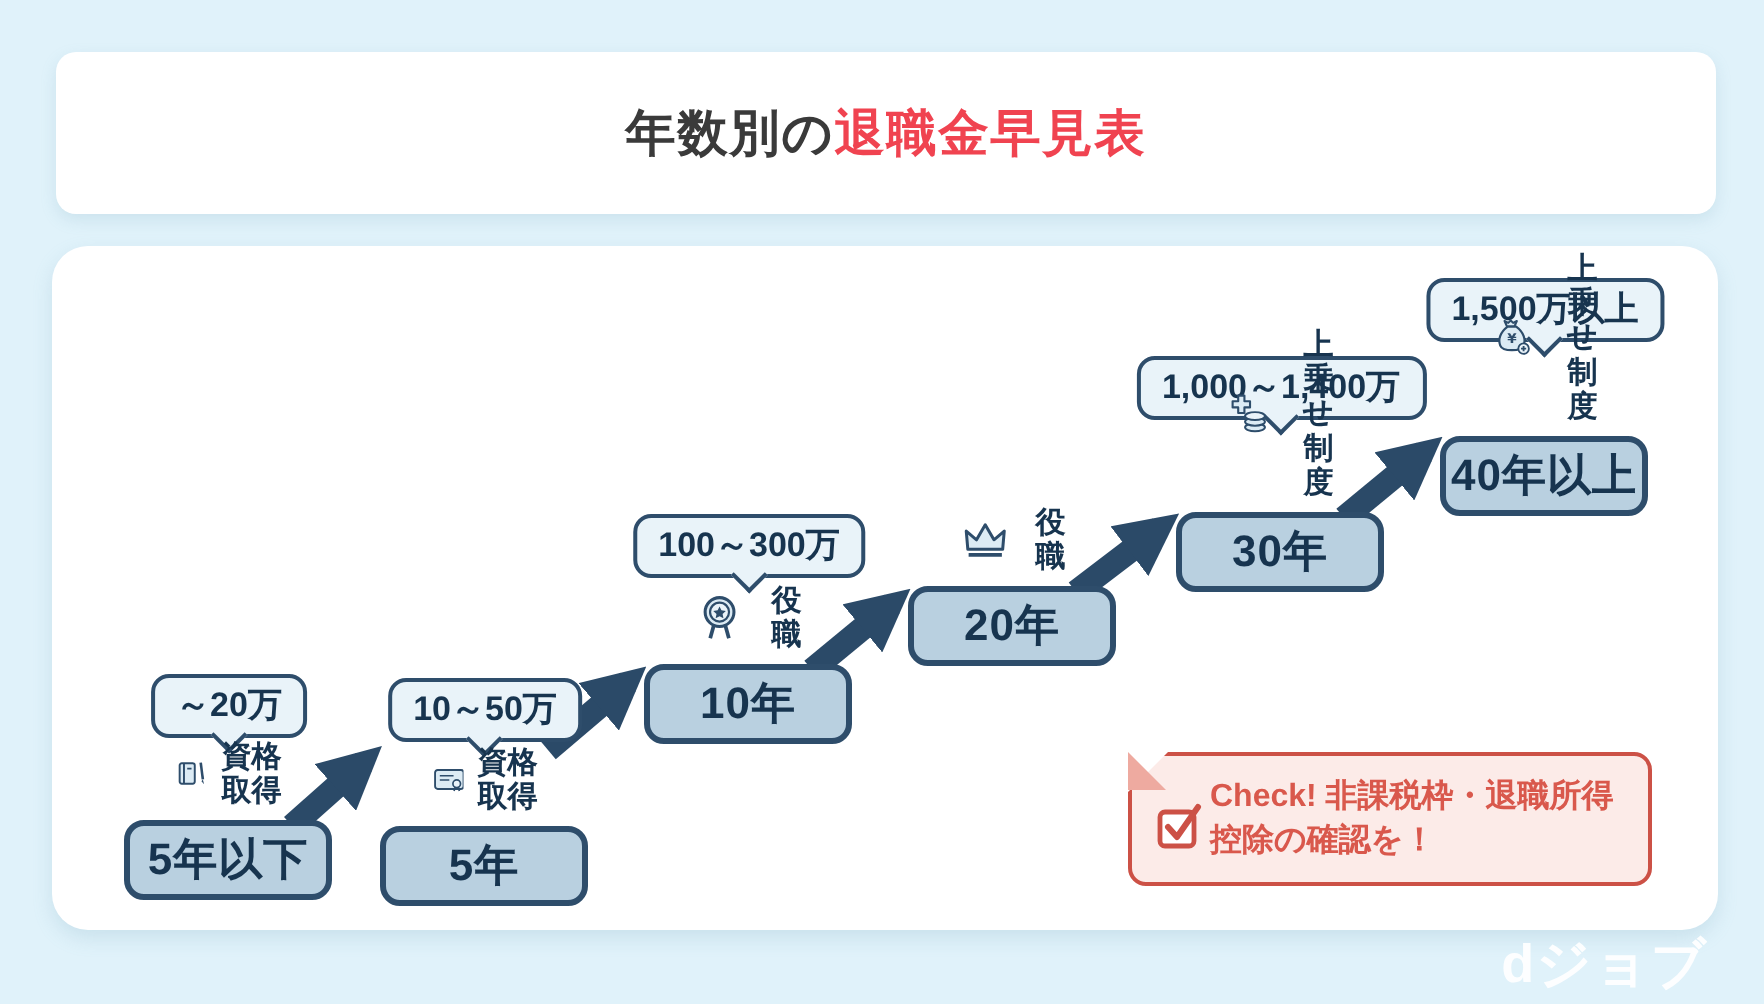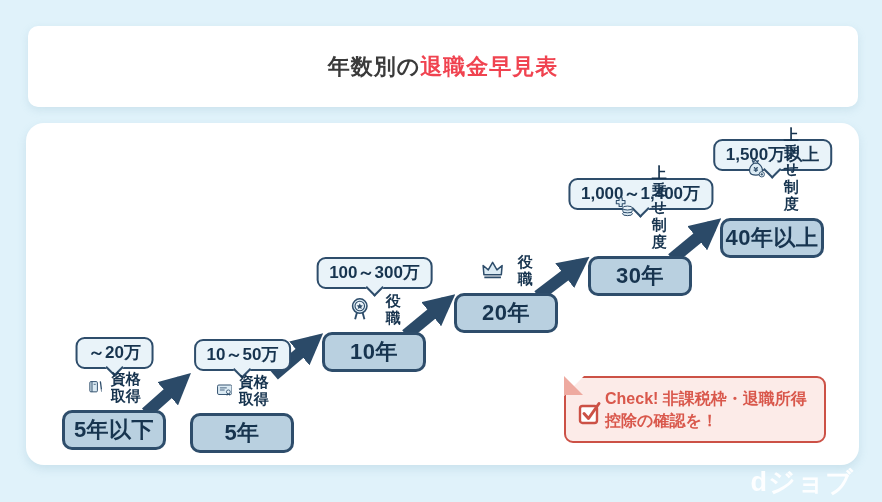--- a/index.html
+++ b/index.html
@@ -8,21 +8,21 @@
     background:#e0f2fa;
     font-family:"Liberation Sans","DejaVu Sans",sans-serif;
   }
   
   .header-card{
     position:absolute;left:28px;top:26px;width:830px;height:81px;
     background:#ffffff;border-radius:10px;
     box-shadow:0 3px 8px rgba(110,160,185,.18);
     display:flex;align-items:center;justify-content:center;
   }
-  .title{font-size:22px;font-weight:800;letter-spacing:1px;white-space:nowrap;}
+  .title{font-size:25px;font-weight:800;letter-spacing:1px;white-space:nowrap;}
   .title .t-dark{color:#3a3a3a;}
   .title .t-red{color:#f04350;}
   
   .main-card{
     position:absolute;left:26px;top:123px;width:833px;height:342px;
     background:#ffffff;border-radius:18px;
     box-shadow:0 4px 10px rgba(110,160,185,.2);
   }
   .arrows{position:absolute;left:0;top:0;width:833px;height:342px;z-index:1;}
   

